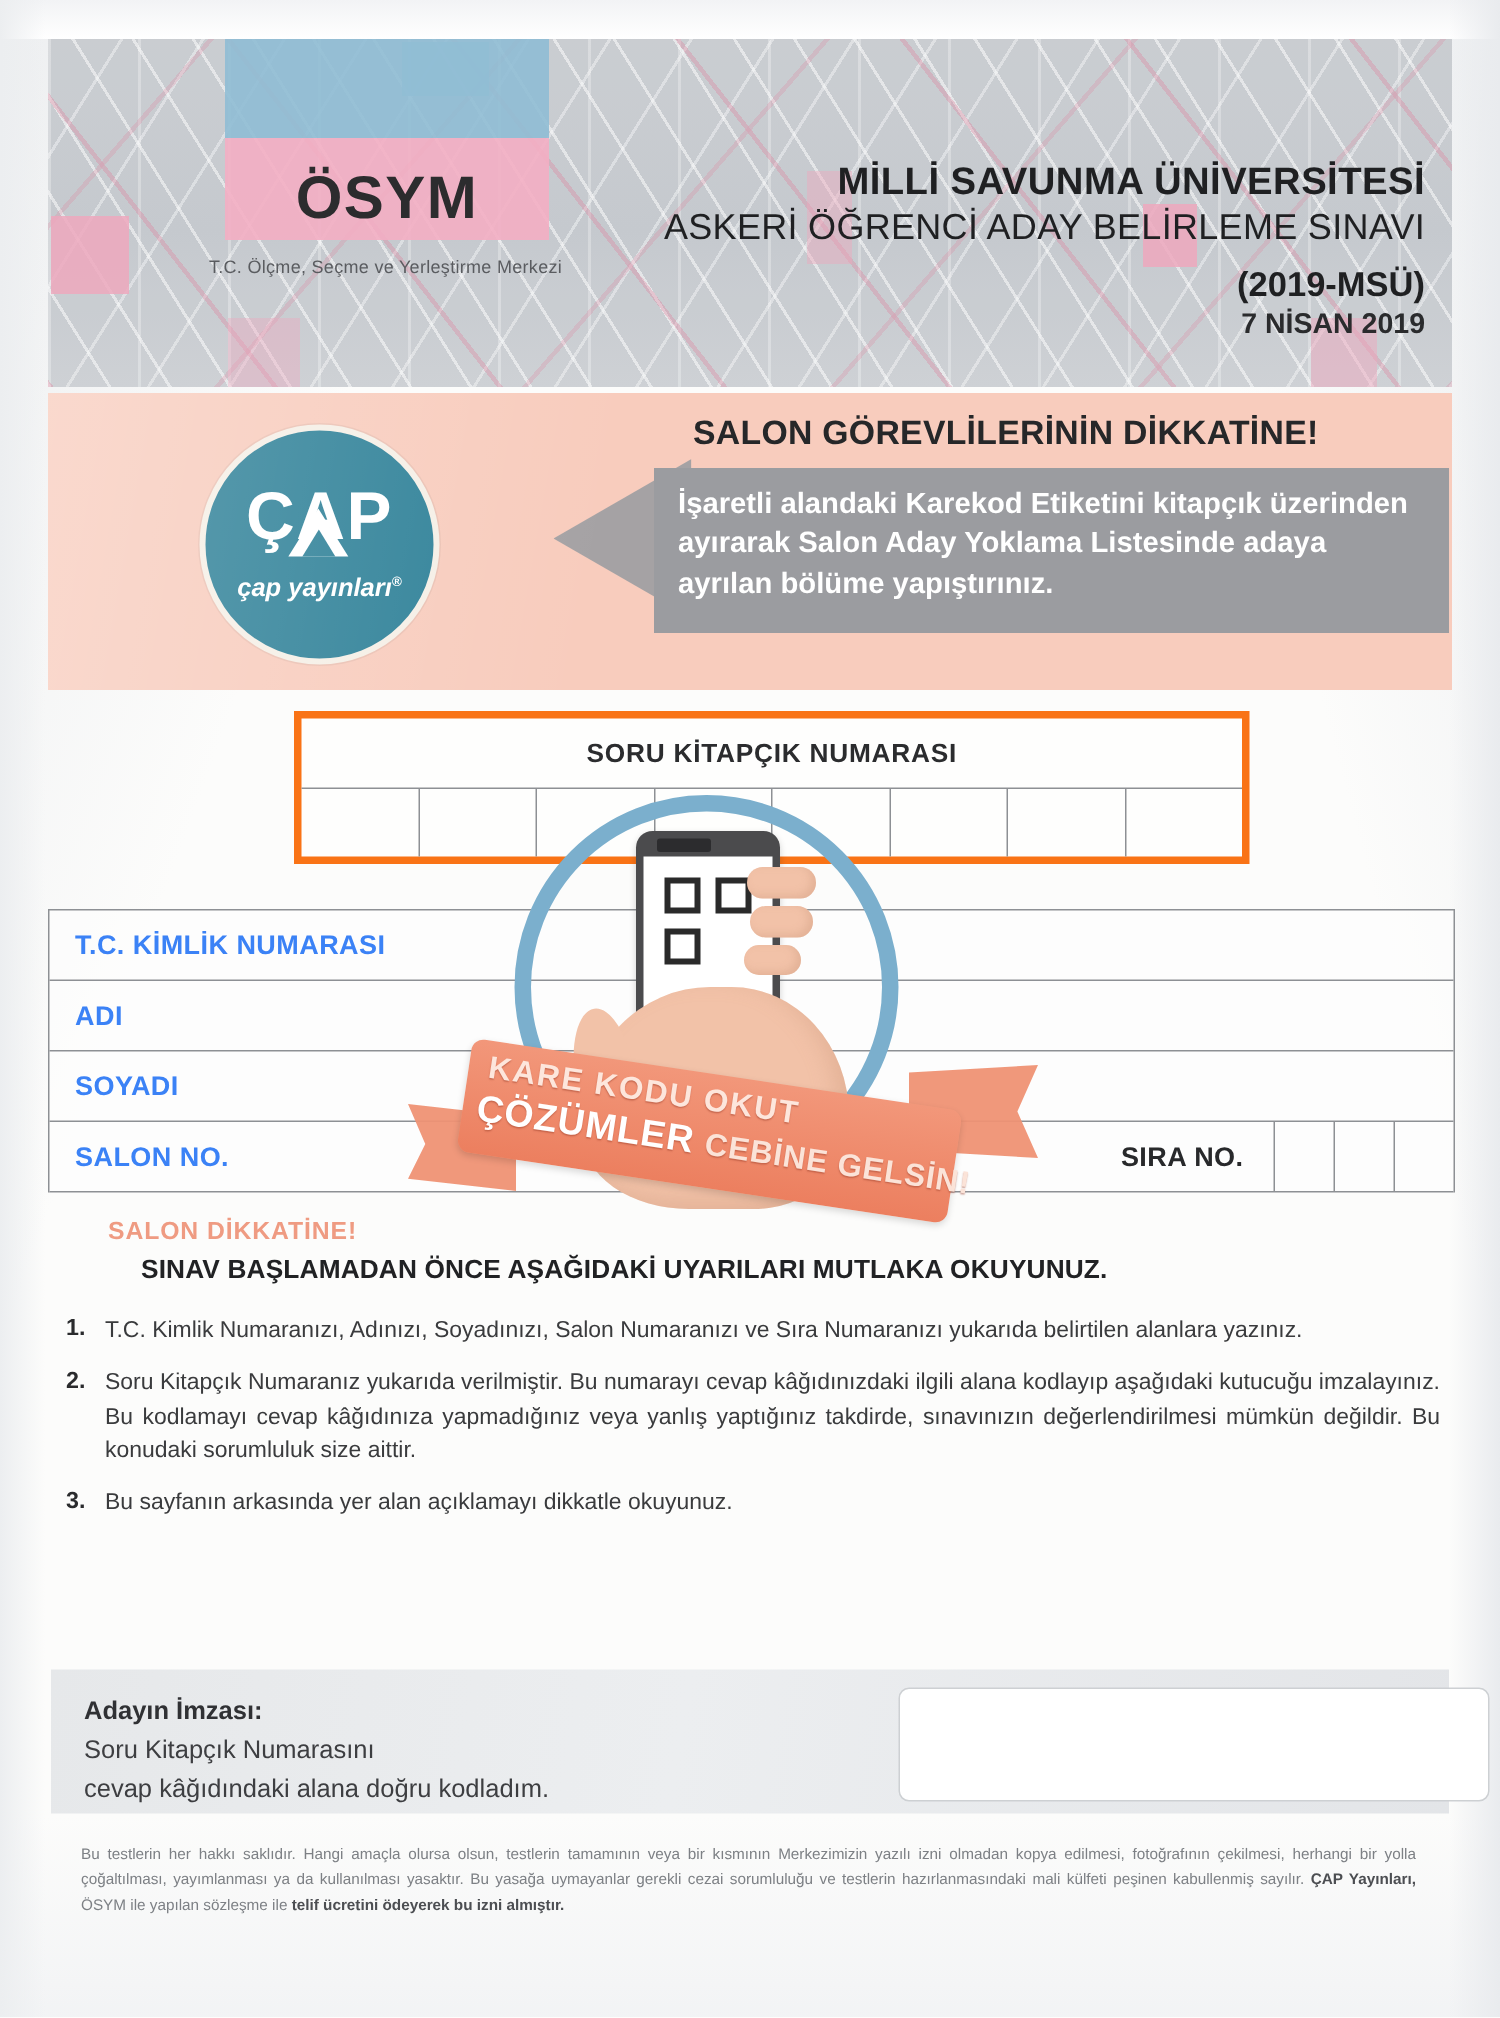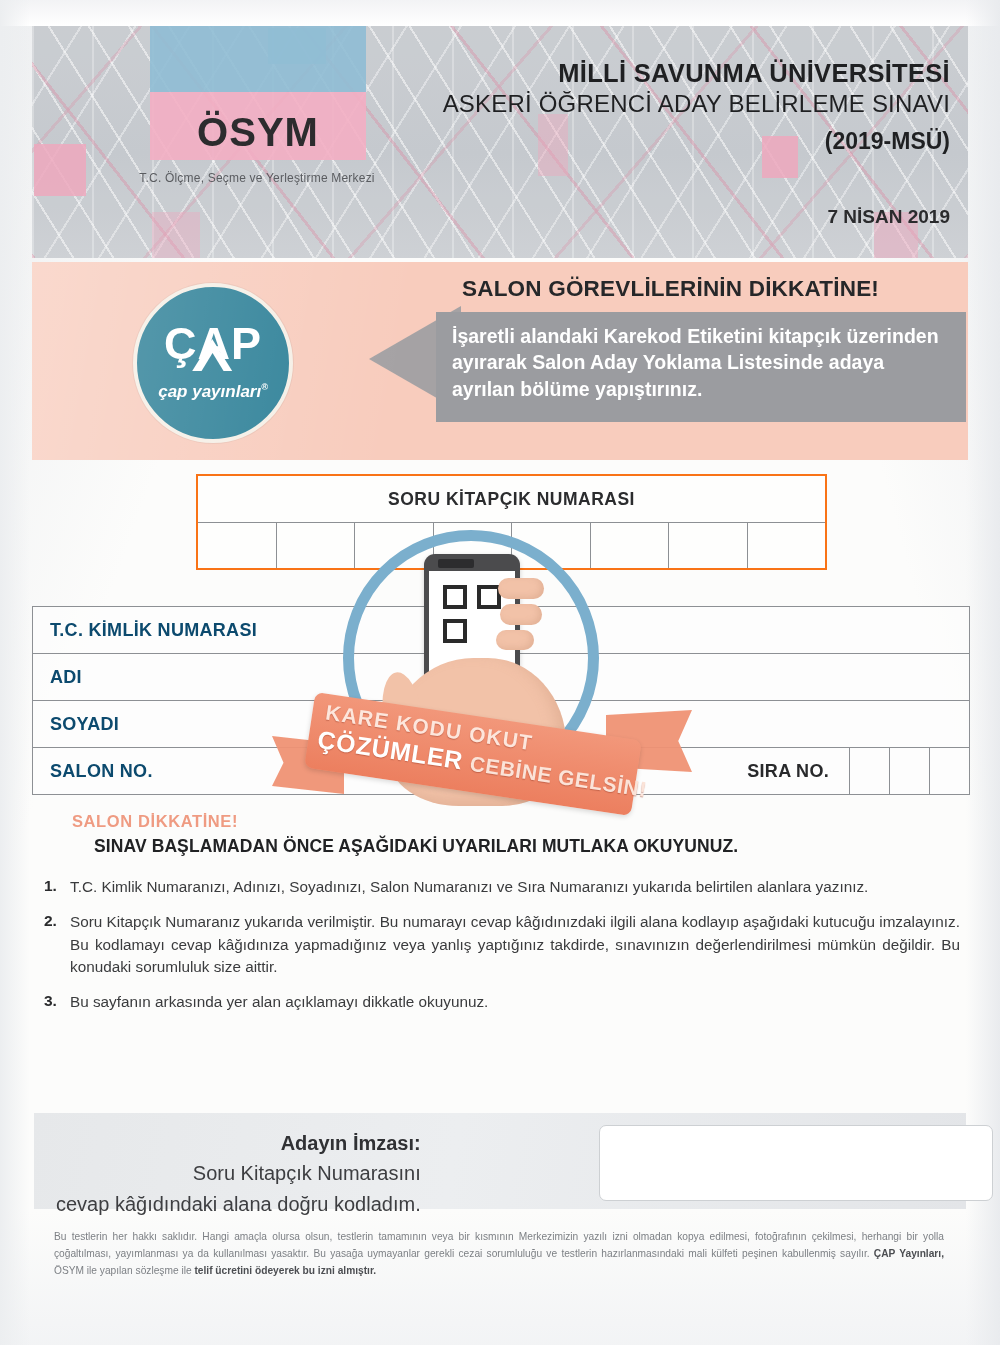--- a/index.html
+++ b/index.html
@@ -126,20 +126,21 @@
     right: 18px;
     top: 32px;
     text-align: right;
     color: #1f2022;
   }
   .hdr-l1 {
     font-size: 25.5px;
     font-weight: bold;
     letter-spacing: 0.3px;
     line-height: 1.18;
+    margin-top: 48px;
   }
   .hdr-l2 {
     font-size: 24px;
     font-weight: normal;
     letter-spacing: 0.2px;
     line-height: 1.2;
     margin-top: 2px;
     text-align: center;
   }
   .hdr-l3 {
@@ -270,21 +271,21 @@
     position: absolute;
     left: 32px;
     top: 474px;
     width: 936px;
   }
   .skn-box {
     position: absolute;
     left: 164px;
     top: 0px;
     width: 627px;
-    border: 2px solid #f97316;
+    border: 5px solid #f97316;
     background: rgba(255,255,255,0.55);
   }
   .skn-title {
     height: 46px;
     line-height: 46px;
     text-align: center;
     font-size: 17.5px;
     font-weight: bold;
     color: #2b2c2e;
     letter-spacing: 0.5px;
@@ -312,21 +313,21 @@
   .field-row {
     height: 46px;
     border-bottom: 1px solid #8d9094;
     display: flex;
     align-items: center;
     position: relative;
   }
   .field-label {
     font-size: 18px;
     font-weight: bold;
-    color: #0c4a6e;
+    color: #3b82f6;
     padding-left: 17px;
     letter-spacing: 0.3px;
   }
   .sira-label {
     position: absolute;
     right: 140px;
     font-size: 18px;
     font-weight: bold;
     color: #28292b;
     letter-spacing: 0.3px;
@@ -563,24 +564,23 @@
     left: 34px;
     top: 1113px;
     width: 932px;
     height: 96px;
     background: linear-gradient(100deg, #e6e8ea 0%, #eceef0 45%, #e3e5e8 100%);
   }
   .sig-text {
     position: absolute;
     left: 22px;
     top: 15px;
-    font-size: 20px;
+    font-size: 17px;
     color: #3d3e41;
     line-height: 1.52;
-    text-align: right;
   }
   .sig-text .b { font-weight: bold; color:#303134; }
   .sig-box {
     position: absolute;
     left: 565px;
     top: 12px;
     width: 392px;
     height: 74px;
     background: #ffffff;
     border: 1px solid #cdd0d3;

